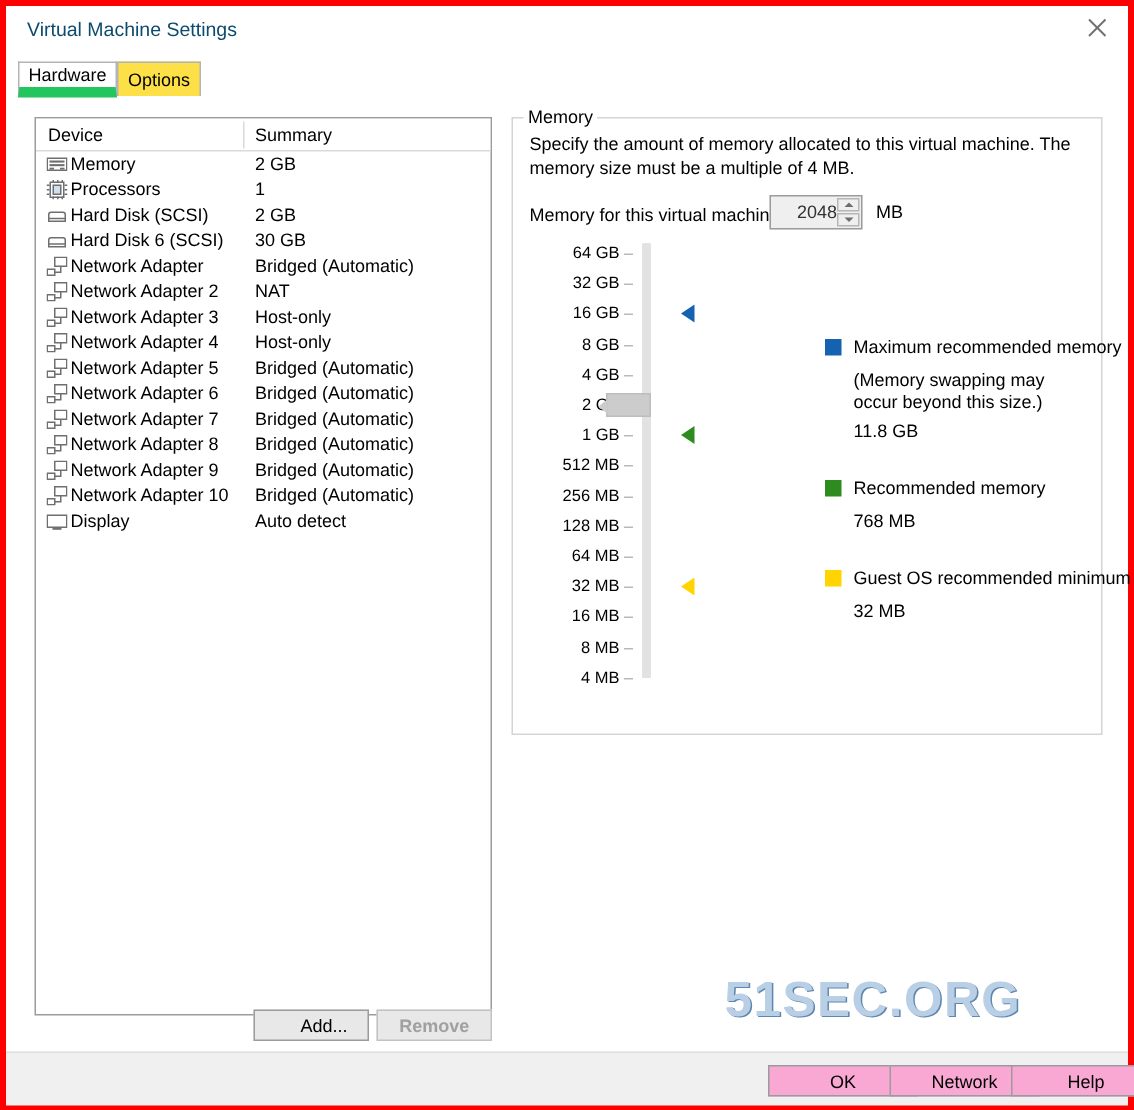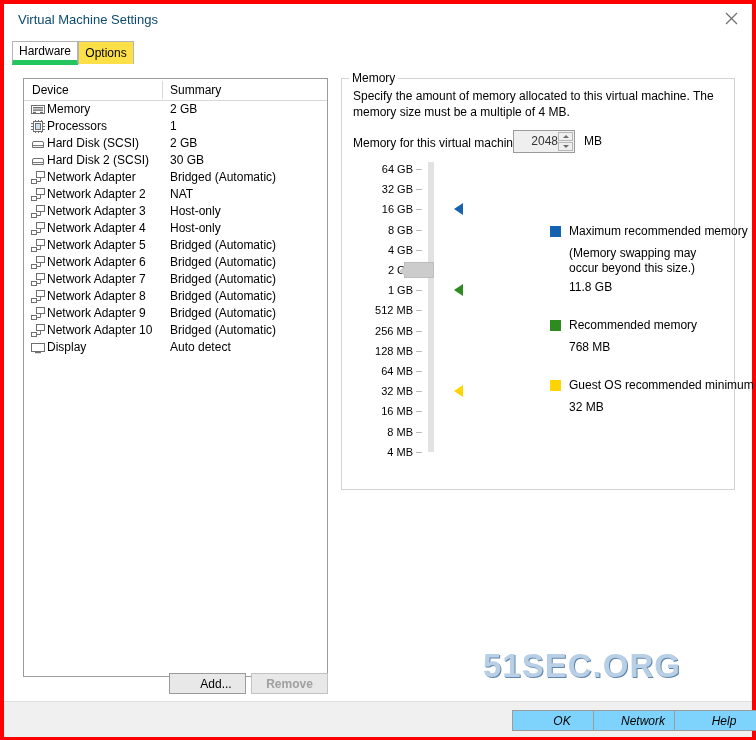--- a/index.html
+++ b/index.html
@@ -81,21 +81,21 @@
     display: flex;
     align-items: center;
     justify-content: center;
     padding: 0 10px;
     font-size: 12px;
     color: #000;
     cursor: default;
   }
   .tab.active {
     background: #ffffff;
-    border-bottom: 5px solid #22c55e;
+    border-bottom: 7px solid #22c55e;
     z-index: 3;
   }
   .tab-hardware { left: 0; width: 66px; }
   .tab-options  { left: 66px; width: 56px; }
 
   
   .content {
     position: absolute;
     left: 0;
     top: 60px;
@@ -424,22 +424,21 @@
     width: 748px;
     height: 35px;
     background: #f0f0f0;
     border-top: 1px solid #dfdfdf;
   }
   .footer .btn {
     position: absolute;
     top: 8px;
     width: 100px;
     height: 21px;
-    background: #7dd3fc;
-    font-style: italic;
+    background: #f9a8d4;
   }
   .btn-ok     { left: 508px; }
   .btn-cancel { left: 589px; }
   .btn-help   { left: 670px; }
 </style>
 </head>
 <body>
 
 <div class="screen">
 
@@ -519,21 +518,21 @@
             <span class="dev-label">Hard Disk (SCSI)</span>
             <span class="dev-summary">2 GB</span>
           </div>
           <div class="dev-row">
             <span class="dev-icon">
               <svg width="14" height="13" viewBox="0 0 14 13">
                 <path d="M1.5 10.5 L1.5 6 Q1.5 4.5 3 4.5 L11 4.5 Q12.5 4.5 12.5 6 L12.5 10.5 Z" fill="#fff" stroke="#6f6f6f"></path>
                 <line x1="1.5" y1="8.6" x2="12.5" y2="8.6" stroke="#6f6f6f"></line>
               </svg>
             </span>
-            <span class="dev-label">Hard Disk 2 (SCSI)</span>
+            <span class="dev-label">Hard Disk 6 (SCSI)</span>
             <span class="dev-summary">30 GB</span>
           </div>
           <div class="dev-row">
             <span class="dev-icon">
               <svg width="14" height="13" viewBox="0 0 14 13">
                 <rect x="5.5" y="0.5" width="8" height="6" fill="#fff" stroke="#6f6f6f"></rect>
                 <rect x="0.5" y="8.5" width="5" height="4" fill="#fff" stroke="#6f6f6f"></rect>
                 <path d="M9.5 6.5 L9.5 10.5 L5.5 10.5" fill="none" stroke="#6f6f6f"></path>
               </svg>
             </span>

